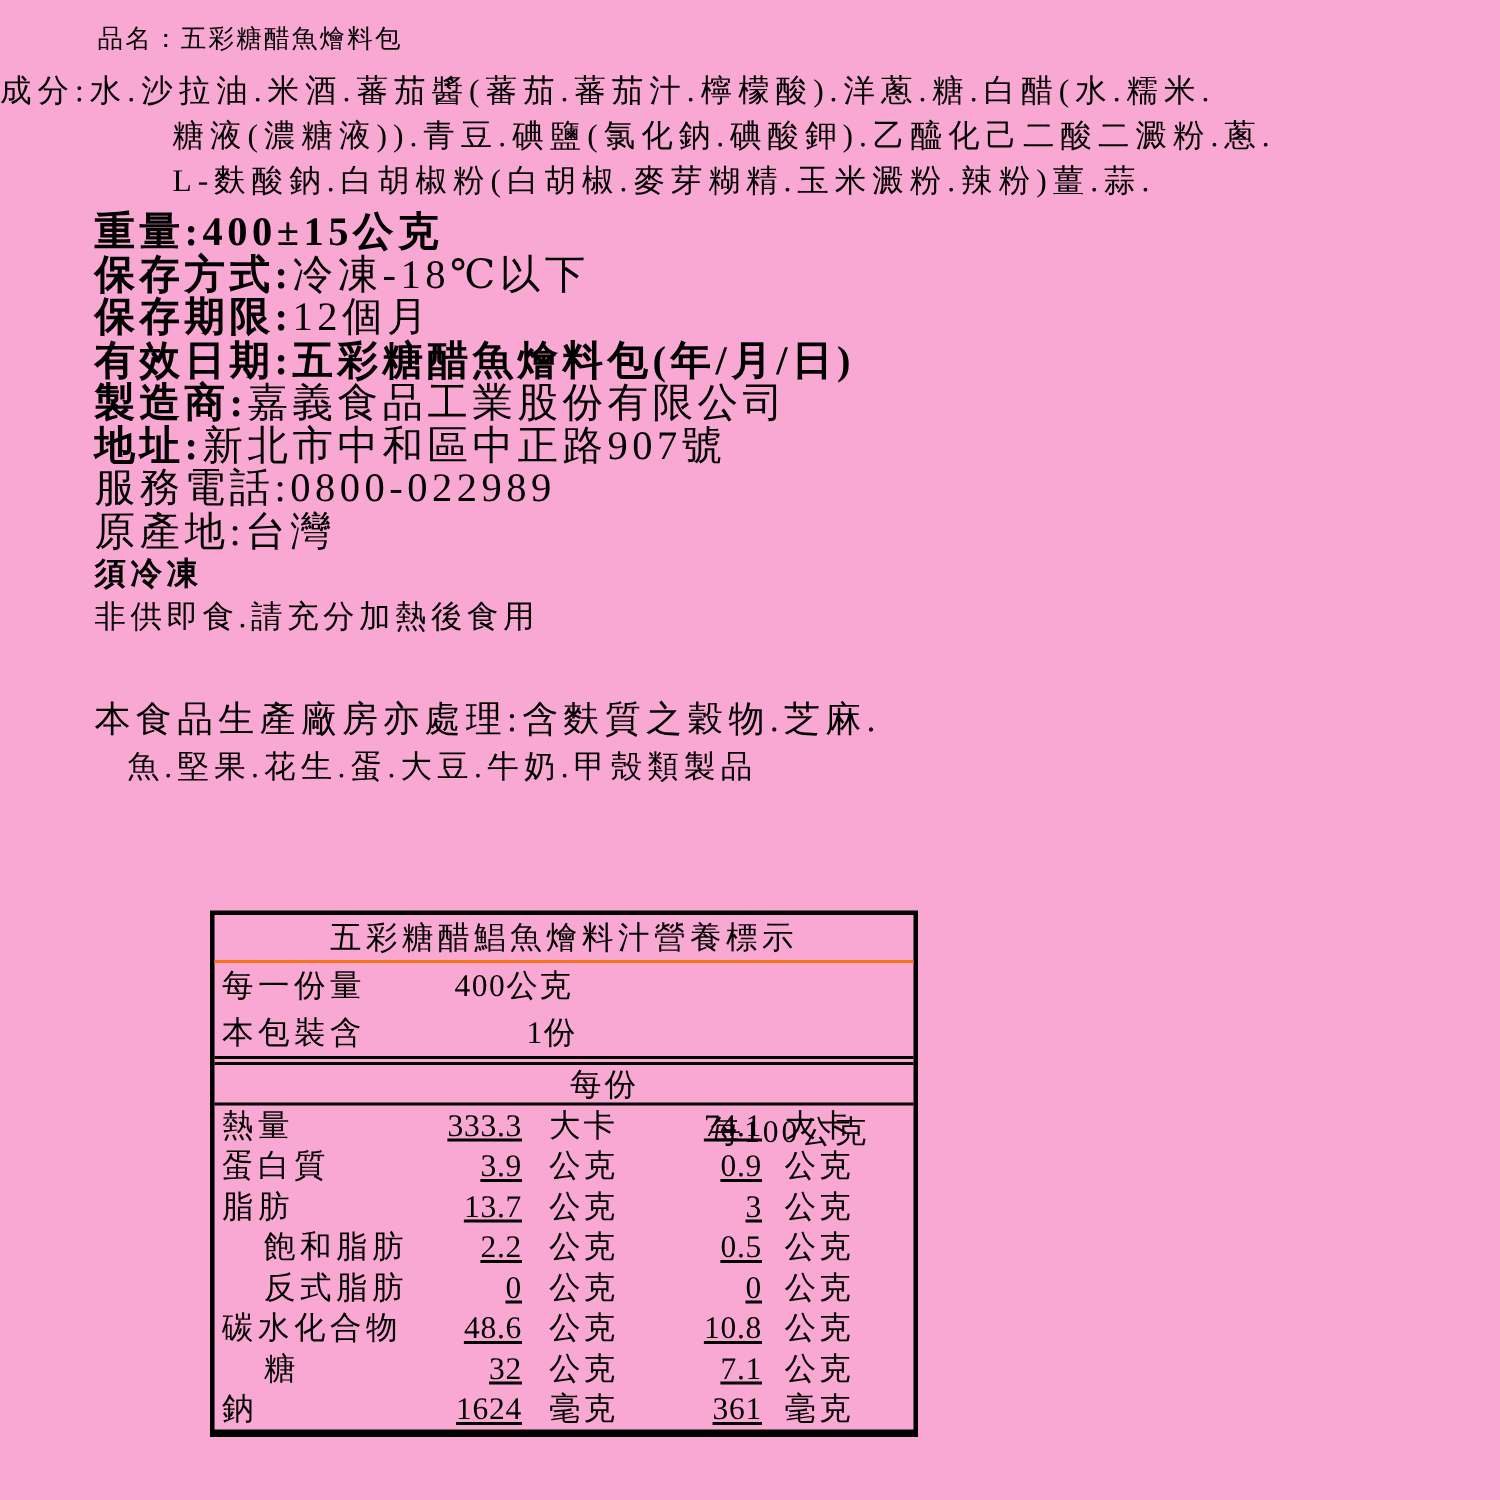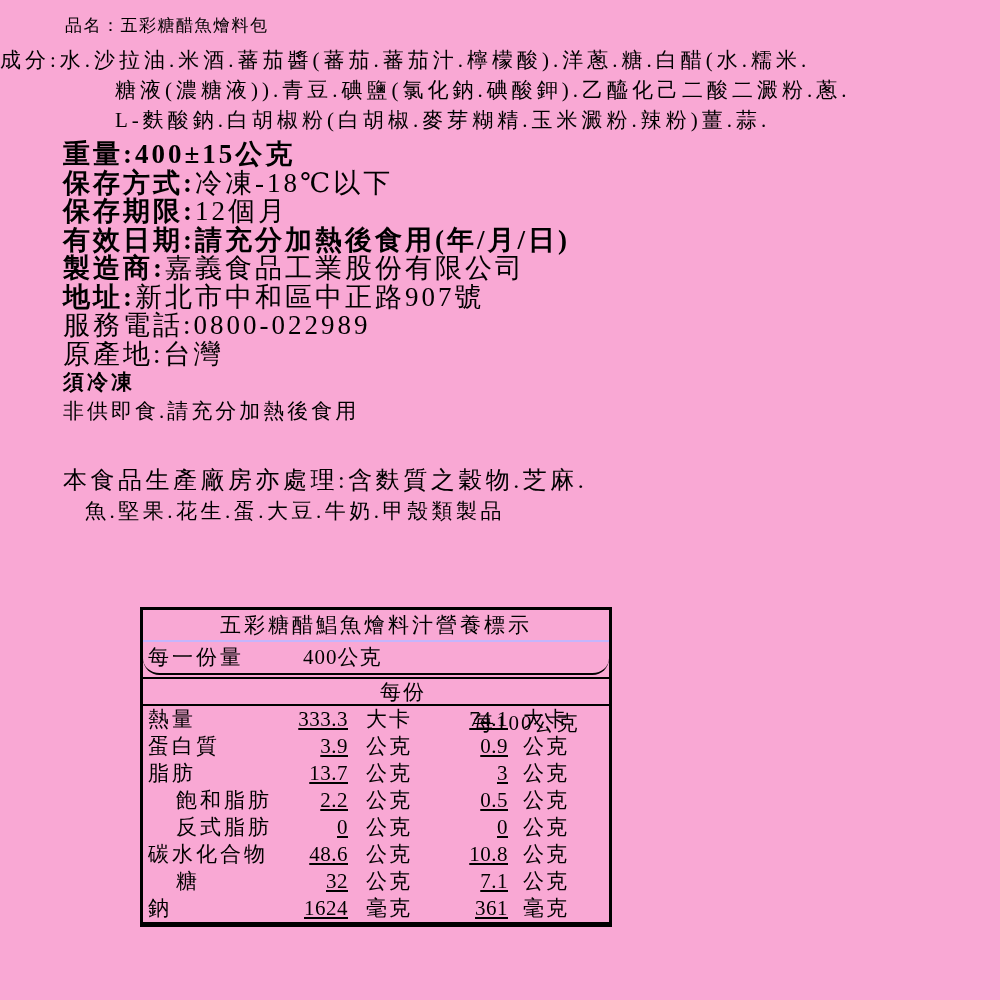--- a/index.html
+++ b/index.html
@@ -78,24 +78,24 @@
   .ntable {
     margin: 80px 0 0 140px;
     width: 472px;
     border: 3px solid #000;
     border-bottom-width: 5px;
     font-size: 21px;
   }
   .nt-title {
     text-align: center;
     line-height: 30px;
-    border-bottom: 2px solid #c4b5fd;
-    letter-spacing: 3px;
-  }
-  .nt-sblock { border-bottom: 2px solid #000; border-radius: 26px; }
+    border-bottom: 2px solid #f97316;
+    letter-spacing: 3px;
+  }
+  .nt-sblock { border-bottom: 2px solid #000; }
   .nt-srow {
     position: relative;
     height: 31px;
     line-height: 31px;
     padding-left: 5px;
     letter-spacing: 3px;
   }
   .nt-srow .sval { position: absolute; letter-spacing: 1px; }
   .sval-1 { left: 160px; }
   .sval-2 { left: 208px; }
@@ -141,21 +141,21 @@
     <div class="drow">
       <span class="b">重量:</span><span class="b">400±15公克</span>
     </div>
     <div class="drow">
       <span class="b">保存方式:</span><span>冷凍-18℃以下</span>
     </div>
     <div class="drow">
       <span class="b">保存期限:</span><span>12個月</span>
     </div>
     <div class="drow">
-      <span class="b">有效日期:</span><span class="b">請充分加熱後食用(年/月/日)</span>
+      <span class="b">有效日期:</span><span class="b">五彩糖醋魚燴料包(年/月/日)</span>
     </div>
     <div class="drow">
       <span class="b">製造商:</span><span>嘉義食品工業股份有限公司</span>
     </div>
     <div class="drow">
       <span class="b">地址:</span><span>新北市中和區中正路907號</span>
     </div>
     <div class="drow">
       <span>服務電話:</span><span>0800-022989</span>
     </div>
@@ -171,20 +171,24 @@
   <div class="allg2">魚.堅果.花生.蛋.大豆.牛奶.甲殼類製品</div>
 
   <div class="ntable">
     <div class="nt-title">五彩糖醋鯧魚燴料汁營養標示</div>
 
     <div class="nt-sblock">
       <div class="nt-srow">
         <span>每一份量</span>
         <span class="sval sval-1">400公克</span>
       </div>
+      <div class="nt-srow">
+        <span>本包裝含</span>
+        <span class="sval sval-2">1份</span>
+      </div>
     </div>
     <div class="nt-gap"></div>
 
     <div class="nt-head">
       <span class="h1">每份</span>
       <span class="h2">每100公克</span>
     </div>
 
     <div class="nt-row">
       <span class="nt-name">熱量</span>

